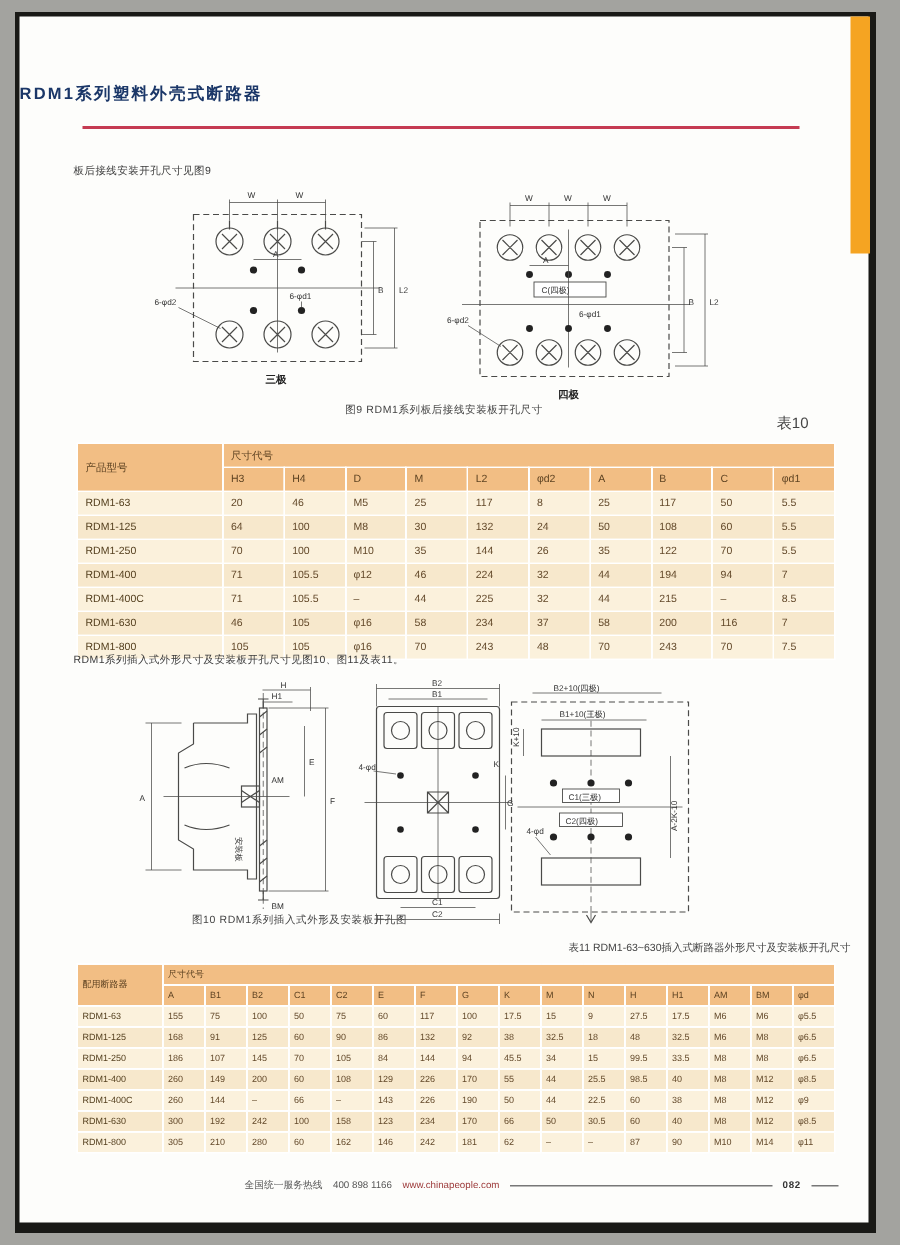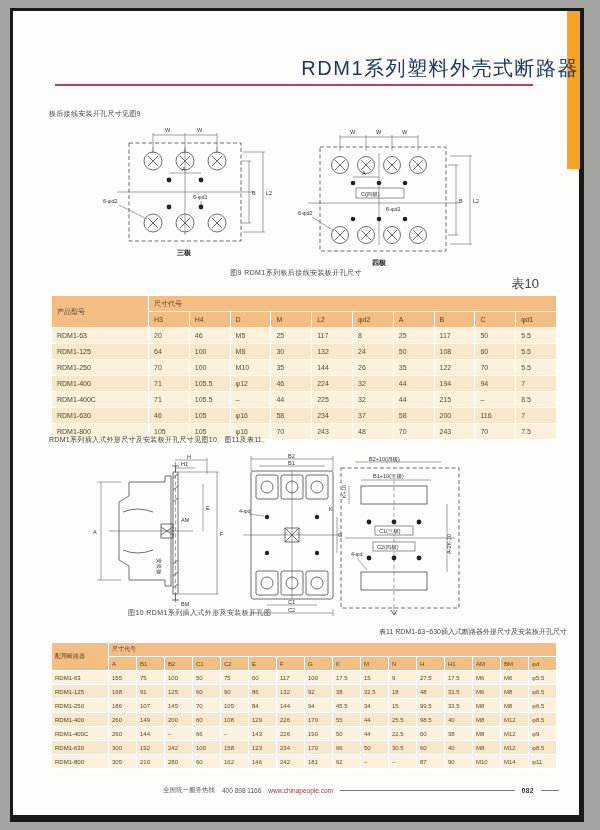--- a/index.html
+++ b/index.html
@@ -12,37 +12,37 @@
     position:absolute;left:10px;top:8px;width:566px;height:804px;
     background:#fdfdfb;
     border-style:solid;border-color:#191916;
     border-width:3px 5px 7px 3px;
   }
   .side-tab{
     position:absolute;right:-1px;top:0;width:13px;height:158px;
     background:#f5a422;
   }
   .title{
-    position:absolute;top:44px;left:0;right:0;text-align:right;
-    font-size:20px;font-weight:normal;color:#1b3768;letter-spacing:1.5px;
+    position:absolute;top:44px;left:0;right:0;text-align:left;
+    font-size:11px;font-weight:bold;color:#1b3768;letter-spacing:1.5px;
   }
   .title-rule{
     position:absolute;top:73px;left:42px;width:478px;height:2px;background:#c53b52;
   }
   .small-note{position:absolute;font-size:7px;color:#3c3c3c;letter-spacing:.3px;}
   .note-1{top:98px;left:36px;}
   .note-2{top:424px;left:36px;}
   .fig{position:absolute;}
   .fig svg{display:block;}
   .fig-caption{
     position:absolute;font-size:7px;color:#444;letter-spacing:.4px;
   }
   .fig9-caption{top:257px;left:0;right:0;text-align:center;}
   .fig10-caption{top:597px;left:115px;}
-  .table-ref{position:absolute;top:264px;right:40px;font-size:13px;color:#444;}
+  .table-ref{position:absolute;top:264px;right:40px;font-size:10px;color:#444;}
   .table11-title{position:absolute;top:616px;right:12px;font-size:7px;color:#444;}
 
   table{border-collapse:collapse;table-layout:fixed;}
   .dims-table{position:absolute;left:38px;width:506px;color:#63492a;}
   #table10{top:284px;font-size:7px;}
   #table11{top:631px;font-size:6px;}
   .dims-table th{background:#f2be84;font-weight:normal;color:#5e4322;text-align:left;}
   .dims-table th,.dims-table td{
     padding:2px 3px 2px 5px;border:1px solid rgba(255,255,255,.85);
     overflow:hidden;white-space:nowrap;

